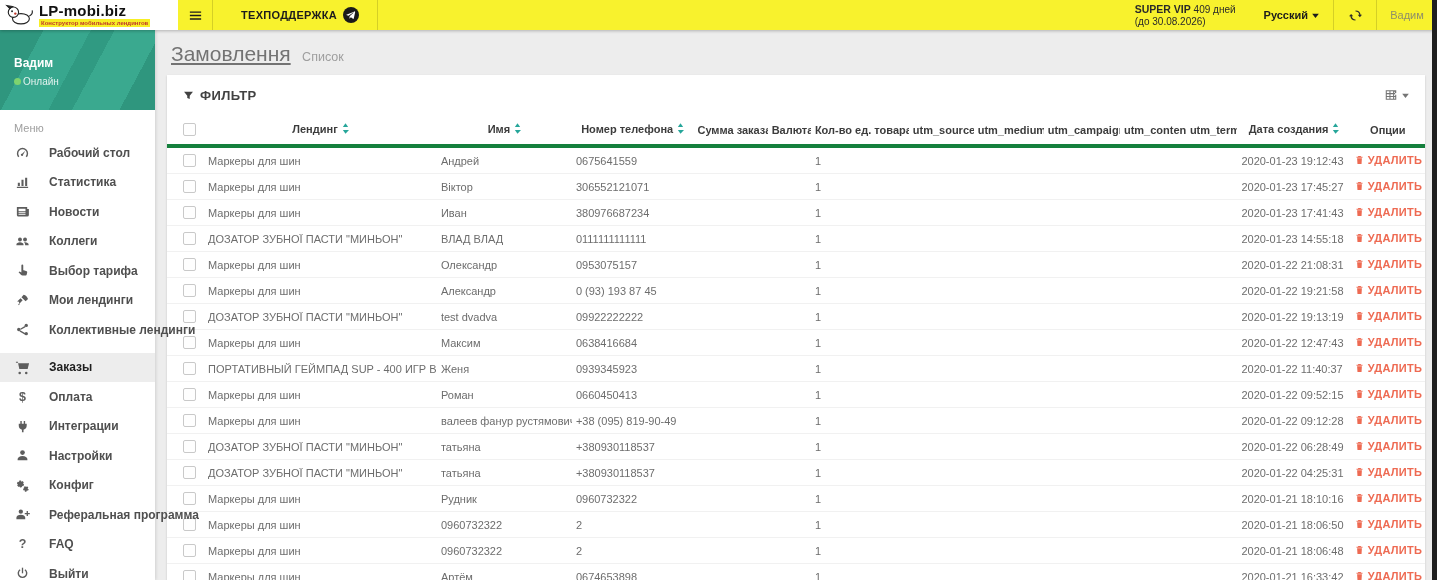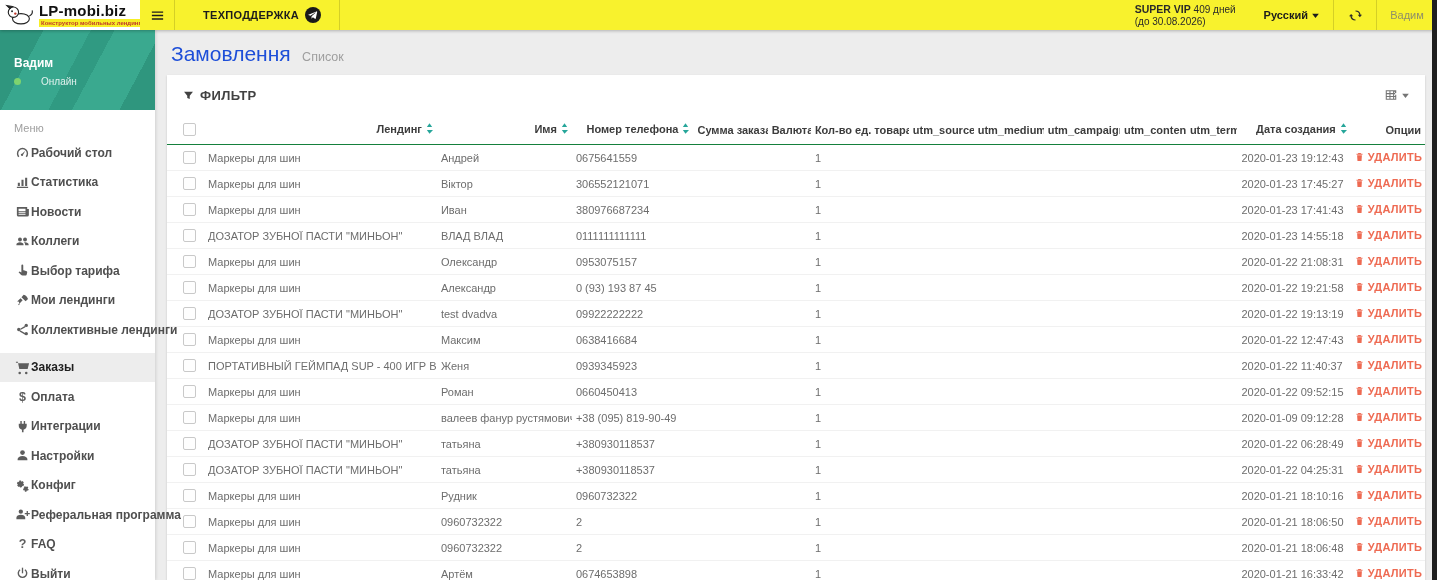--- a/index.html
+++ b/index.html
@@ -2,21 +2,21 @@
 <html><head>
 <meta charset="utf-8">
 <style>
   * { box-sizing: border-box; margin: 0; padding: 0; }
   html,body { width:1437px; height:580px; overflow:hidden; }
   body { font-family:"Liberation Sans", sans-serif; background:#ededed; position:relative; }
 
   
   .topbar { position:absolute; top:0; left:0; width:1437px; height:30px; display:flex; z-index:30;
             box-shadow:0 1px 3px rgba(0,0,0,.25); }
-  .logo-area { width:140px; height:30px; background:#fff; display:flex; align-items:center; padding-left:5px; gap:4px; flex:none; }
+  .logo-area { width:178px; height:30px; background:#fff; display:flex; align-items:center; padding-left:5px; gap:4px; flex:none; }
   .logo-dog { width:30px; height:24px; flex:none; }
   .logo-stack { display:flex; flex-direction:column; line-height:1; }
   .logo-title { font-size:15px; font-weight:bold; color:#111; letter-spacing:.2px; }
   .logo-sub { font-size:6px; font-weight:bold; color:#c0392b; background:#f7ef25; padding:1px 2px; margin-top:1px; white-space:nowrap; }
   .bar-yellow { flex:1; background:#f8f22d; display:flex; align-items:center; height:30px; }
   .bar-divider { width:1px; height:30px; background:rgba(0,0,0,.14); flex:none; }
   .hamburger { width:34px; height:30px; display:flex; align-items:center; justify-content:center; color:#1c1c1c; cursor:pointer; flex:none; }
   .support { display:flex; align-items:center; gap:6px; padding:0 18px 0 28px; height:30px; cursor:pointer; }
   .support-label { font-size:11px; font-weight:bold; color:#1c1c1c; letter-spacing:.3px; }
   .tg { width:16px; height:16px; }
@@ -29,48 +29,48 @@
   .refresh-btn svg { width:13px; height:13px; fill:#2a2a2a; }
   .user-btn { width:60px; height:30px; display:flex; align-items:center; justify-content:center;
               font-size:11px; color:#8f8f68; cursor:pointer; }
 
   
   .sidebar { position:absolute; top:30px; left:0; width:155px; height:550px; background:#fff; z-index:20;
              box-shadow:1px 0 3px rgba(0,0,0,.12); }
   .profile { height:80px; padding:26px 0 0 14px; color:#fff;
              background:linear-gradient(118deg,#2f967e 0%,#2f967e 22%,#38a78e 22%,#38a78e 46%,#309a82 46%,#309a82 58%,#3aa98f 58%,#3aa98f 82%,#2f967e 82%); }
   .profile-name { font-size:12px; font-weight:bold; margin-bottom:6px; }
-  .profile-status { display:flex; align-items:center; gap:20px; font-size:10px; color:rgba(255,255,255,.85); }
+  .profile-status { display:flex; align-items:center; gap:2px; font-size:10px; color:rgba(255,255,255,.85); }
   .status-dot { width:7px; height:7px; border-radius:50%; background:#7ed36f; }
   .menu-label { font-size:11px; color:#9e9e9e; padding:12px 14px 4px; }
-  .menu-item { display:flex; align-items:center; gap:0; height:29.5px; padding:0 14px;
+  .menu-item { display:flex; align-items:center; gap:18px; height:29.5px; padding:0 14px;
                font-size:12px; font-weight:bold; color:#4f4f4f; cursor:pointer; white-space:nowrap; }
   .menu-item.active { background:#ededed; color:#1f1f1f;margin-top:8px; }
   .mi-icon { width:17px; height:16px; display:flex; align-items:center; justify-content:center; flex:none; color:#5d5d5d; }
   .mi-icon svg { width:15px; height:15px; fill:currentColor; }
   .txticon { font-size:12.5px; font-weight:bold; color:#5d5d5d; }
 
   
   .main { position:absolute; top:30px; left:155px; width:1282px; height:550px; background:#ededed; overflow:hidden; }
   .page-head { padding:12px 16px 9px; }
-  .page-title { display:inline; font-size:21px; font-weight:normal; color:#1d4ed8; }
+  .page-title { display:inline; font-size:21px; font-weight:normal; color:#737373;text-decoration:underline; }
   .page-subtitle { display:inline; font-size:12.5px; color:#9e9e9e; margin-left:7px; }
   .card { background:#fff; margin:0 12px; box-shadow:0 1px 2px rgba(0,0,0,.18); height:512px; overflow:hidden; }
   .filter-row { display:flex; align-items:center; height:40px; padding:0 16px; }
   .filter-btn { display:flex; align-items:center; gap:6px; cursor:pointer; }
   .filter-btn svg { width:11px; height:11px; fill:#424242; }
   .filter-label { font-size:13px; font-weight:bold; color:#424242; letter-spacing:.4px; }
   .filter-spacer { flex:1; }
   .cols-btn { display:flex; align-items:center; gap:4px; cursor:pointer; color:#757575; }
   .cols-btn svg.grid { width:14px; height:14px; fill:#757575; }
   .cols-btn svg.caret2 { width:7px; height:5px; fill:#757575; }
 
   table { width:100%; border-collapse:collapse; table-layout:fixed; font-size:11px; color:#6d6d6d; }
-  th { font-size:11px; font-weight:bold; color:#3c3c3c; text-align:right; padding:8px 4px;
-       border-bottom:1px solid #15803d; white-space:nowrap; overflow:hidden; }
+  th { font-size:11px; font-weight:bold; color:#3c3c3c; text-align:center; padding:8px 4px;
+       border-bottom:4px solid #15803d; white-space:nowrap; overflow:hidden; }
   td { padding:6px 4px; border-bottom:1px solid #f1f1f1; white-space:nowrap; overflow:hidden; }
   tr.data-row { height:26px; }
   .checkbox { width:13px; height:13px; border:1px solid #c9c9c9; border-radius:2px; background:#fefefe; cursor:pointer; margin-left:12px; }
   .sort-ic { display:inline-block; vertical-align:-1px; margin-left:4px; }
   .sort-ic svg { width:7px; height:11px; fill:#26a69a; }
   .del-btn { display:inline-flex; align-items:center; gap:4px; color:#ee6a52; font-size:11px; font-weight:bold;
              letter-spacing:.3px; cursor:pointer; }
   .del-btn svg { width:9px; height:10px; fill:#ee6a52; }
 
   .scroll-edge { position:absolute; top:0; right:0; width:5px; height:580px; background:#1f1f1f; z-index:40; }
@@ -586,21 +586,21 @@
             <td>валеев фанур рустямович</td>
             <td>+38 (095) 819-90-49</td>
             <td></td>
             <td></td>
             <td>1</td>
             <td></td>
             <td></td>
             <td></td>
             <td></td>
             <td></td>
-            <td>2020-01-09 09:12:28</td>
+            <td>2020-01-22 09:12:28</td>
             <td><span class="del-btn">
                 <svg viewBox="0 0 12 12">
                   <path d="M4.4.8h3.2l.5.9H10v1.2H2V1.7h1.9l.5-.9zM2.8 3.8h6.4l-.5 7.4H3.3l-.5-7.4z"></path>
                 </svg>
                 <span>УДАЛИТЬ</span>
               </span></td>
           </tr>
           <tr class="data-row">
             <td>
               <div class="checkbox"></div>

